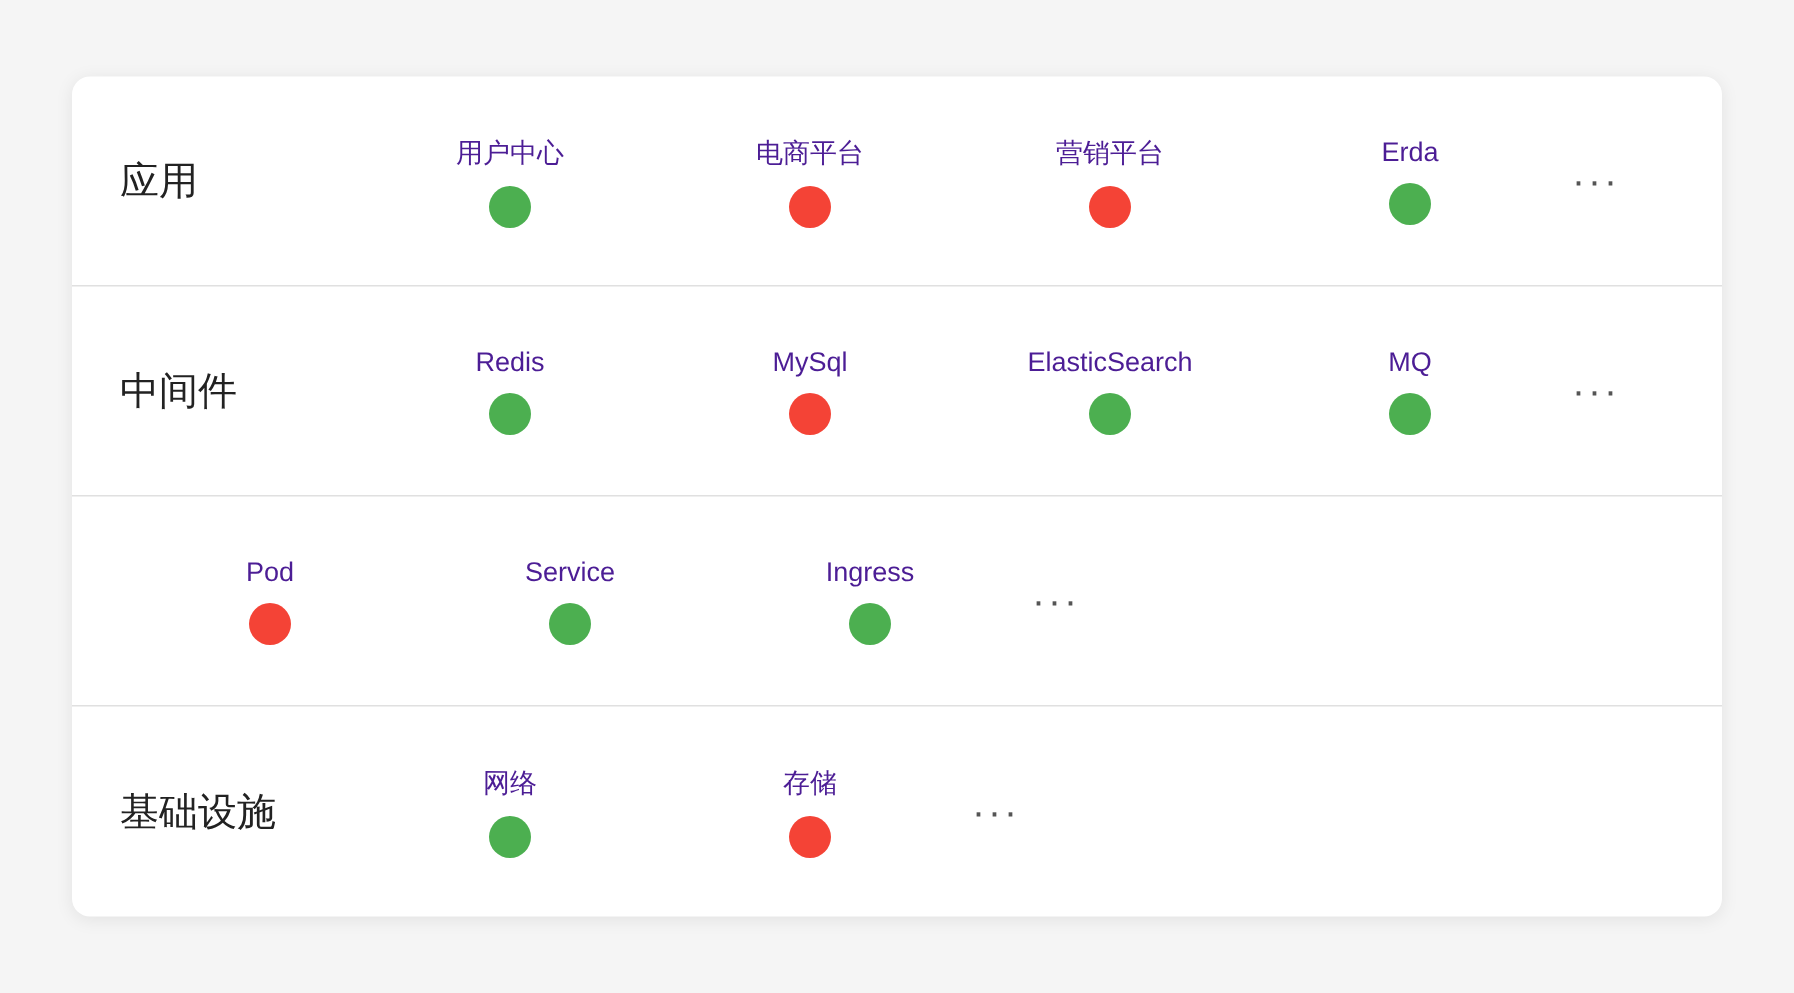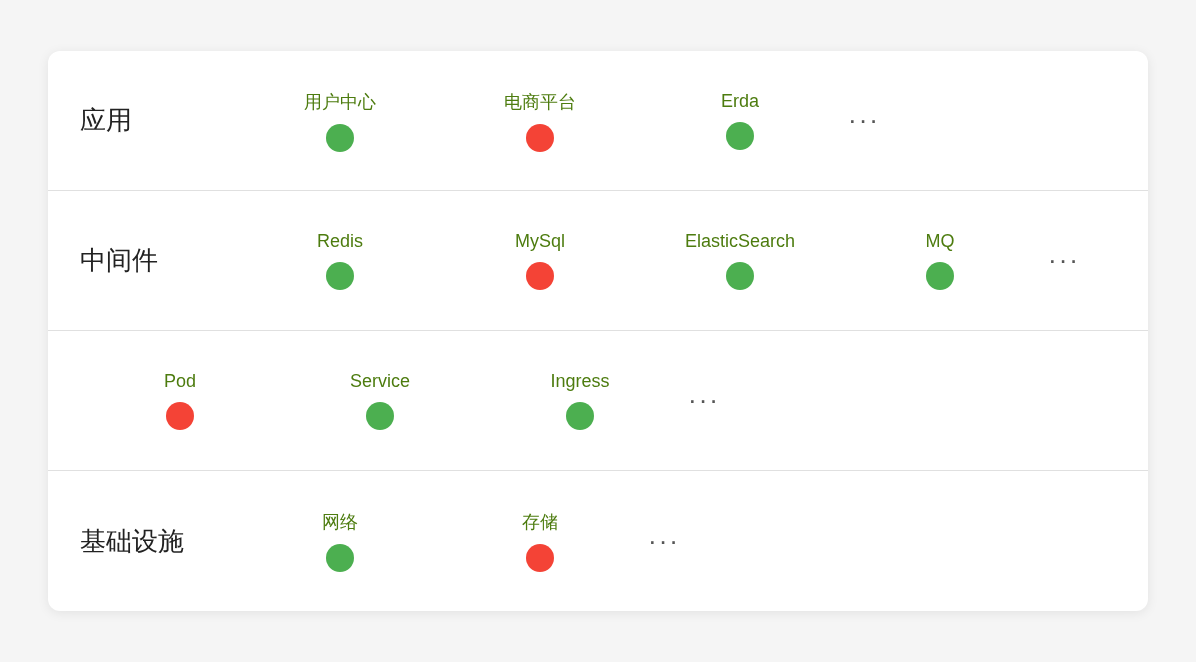--- a/index.html
+++ b/index.html
@@ -54,21 +54,21 @@
     .item {
       display: flex;
       flex-direction: column;
       align-items: center;
       width: 200px;
       gap: 10px;
     }
 
     .item-name {
       font-size: 18px;
-      color: #4d7c0f;
+      color: #4c1d95;
       font-weight: 400;
     }
 
     .dot {
       width: 28px;
       height: 28px;
       border-radius: 50%;
     }
 
     .dot-green {
@@ -92,20 +92,24 @@
 <div class="container">
 <div class="row">
       <div class="row-label">应用</div>
       <div class="items">
         <div class="item">
           <div class="item-name">用户中心</div>
           <div class="dot dot-green"></div>
         </div>
         <div class="item">
           <div class="item-name">电商平台</div>
+          <div class="dot dot-red"></div>
+        </div>
+        <div class="item">
+          <div class="item-name">营销平台</div>
           <div class="dot dot-red"></div>
         </div>
         <div class="item">
           <div class="item-name">Erda</div>
           <div class="dot dot-green"></div>
         </div>
         <div class="more">···</div>
       </div>
     </div>
     <div class="row">

